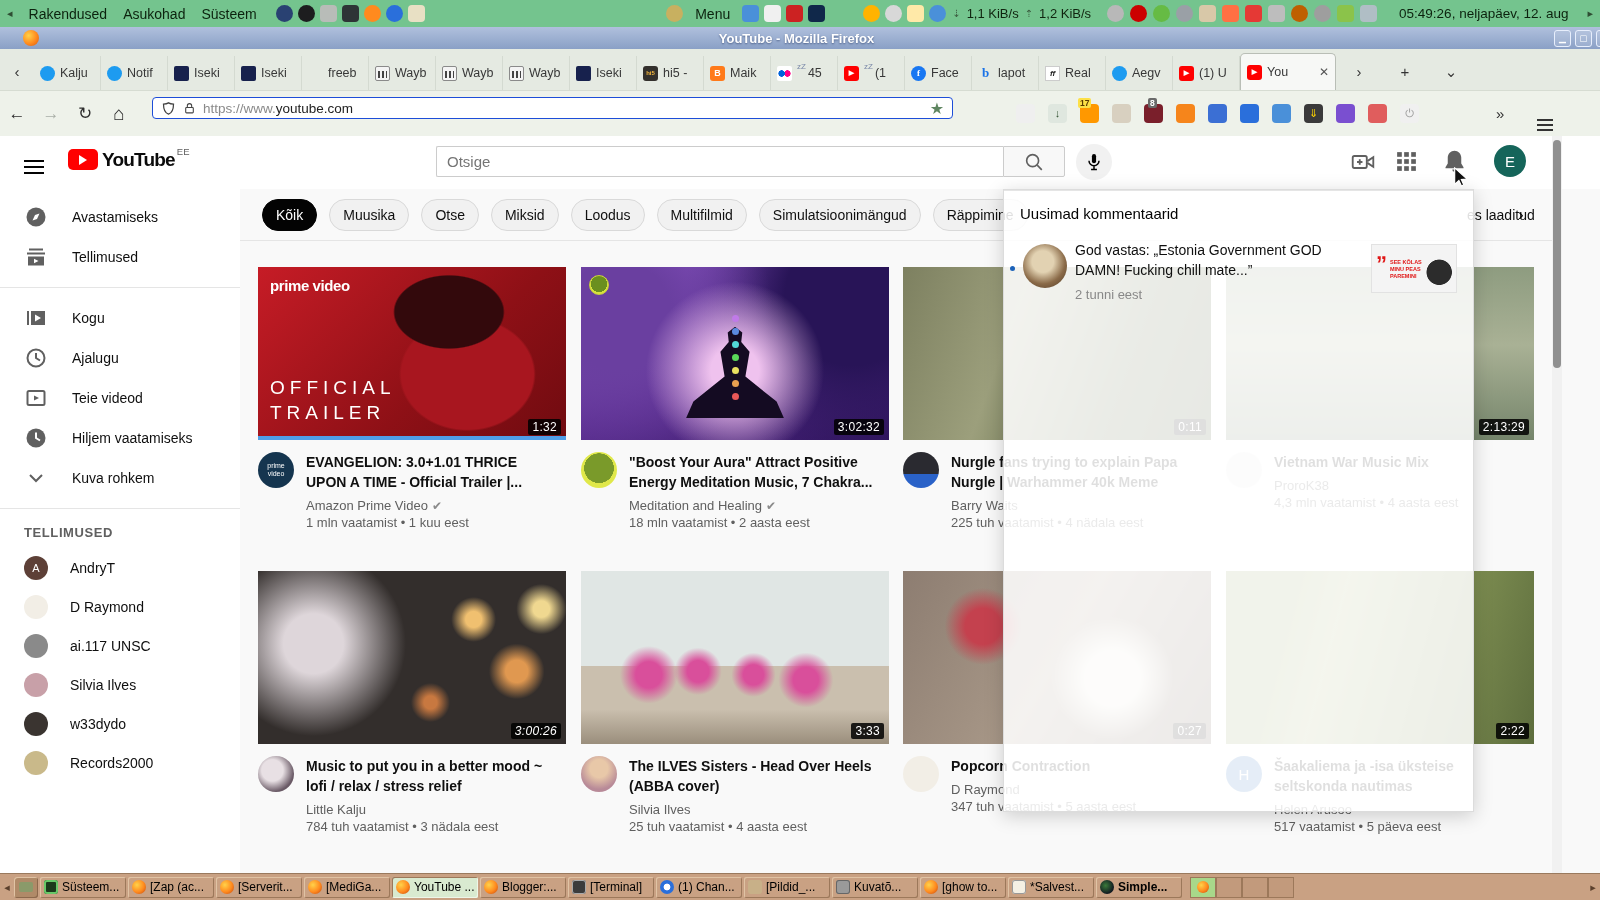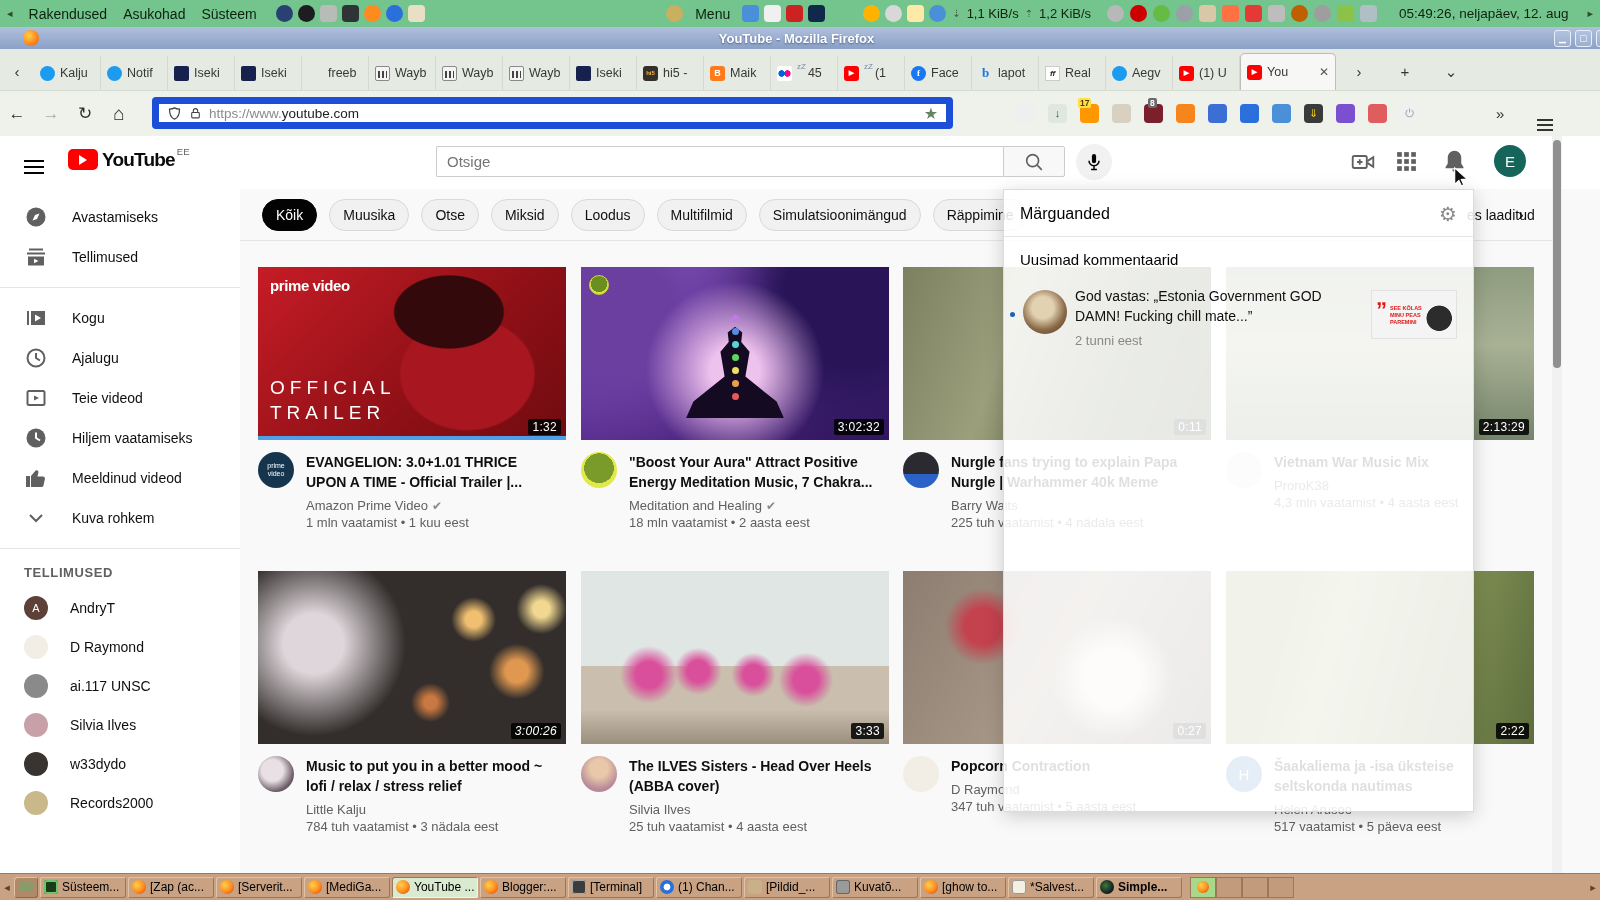--- a/index.html
+++ b/index.html
@@ -58,21 +58,21 @@
   .fi-facebook{background:#1877f2;border-radius:50%;font-family:"Liberation Serif",serif;}
   .fi-bing{background:transparent;color:#1a73e8;font-size:13px;font-family:"Liberation Serif",serif;}
   .fi-ff{background:#fff;border:1px solid #ccc;box-sizing:border-box;color:#222;font-style:italic;font-size:8px;}
   .tab-extra{color:#333;font-size:15px;width:46px;text-align:center;line-height:36px;}
 
   
   #navbar{left:0;top:90px;width:1600px;height:46px;background:#eef2ea;border-top:1px solid #d6dcd2;
     display:flex;align-items:center;box-sizing:border-box;}
   .navbtn{font-size:17px;color:#2e2e2e;width:34px;text-align:center;}
   .navbtn.dis{color:#a8aea6;}
-  #urlbar{left:152px;top:97px;width:801px;height:32px;background:#fff;border:7px solid #1d4ed8;
+  #urlbar{left:152px;top:97px;width:801px;height:22px;background:#fff;border:1px solid #1d4ed8;
     border-radius:4px;display:flex;align-items:center;padding:0 8px;box-sizing:border-box;gap:7px;}
   #urlbar .scheme{color:#8a8a8a;font-size:13.5px;}
   #urlbar .domain{color:#222;font-size:13.5px;}
   #urlbar .spacer{flex:1;}
   .bookmark-star{color:#5f8661;font-size:16px;}
   #ext-icons{left:1016px;top:97px;height:32px;display:flex;align-items:center;gap:13px;}
   .ext{width:19px;height:19px;border-radius:4px;position:relative;flex:0 0 auto;
     display:flex;align-items:center;justify-content:center;font-size:11px;color:#fff;}
   .ext .badge{position:absolute;top:-6px;left:-2px;background:#fde047;color:#5a3a00;font-size:8.5px;
     padding:0 2px;border-radius:2px;font-weight:bold;}
@@ -529,26 +529,20 @@
         <span>Teie videod</span>
       </div>
       <div class="sb-item">
         <span class="sbi"><svg viewBox="0 0 24 24" fill="#606060">
             <circle cx="12" cy="12" r="9.5"></circle>
             <path stroke="#fff" stroke-width="2" fill="none" d="M12 6.5V12l4 2.5"></path>
           </svg></span>
         <span>Hiljem vaatamiseks</span>
       </div>
       <div class="sb-item">
-        <span class="sbi"><svg viewBox="0 0 24 24" fill="#606060">
-            <path d="M2 10h4v11H2Zm5 11h10.5c1 0 1.8-.6 2-1.5l1.4-6.5c.3-1.2-.7-2.4-2-2.4h-5.4l.9-4.2c.2-1-.5-2-1.5-2.2-.6-.1-1.2.1-1.5.6L7 10Z"></path>
-          </svg></span>
-        <span>Meeldinud videod</span>
-      </div>
-      <div class="sb-item">
         <span class="sbi"><svg viewBox="0 0 24 24" fill="none" stroke="#606060" stroke-width="2">
             <path d="m6 9 6 6 6-6"></path>
           </svg></span>
         <span>Kuva rohkem</span>
       </div>
       <div class="sb-div"></div>
       <div class="sb-head">TELLIMUSED</div>
       <div class="sb-sub">
         <span class="sub-av" style="background: rgb(93, 64, 55);">A</span>
         <span>AndryT</span>
@@ -700,24 +694,20 @@
             <div class="vchan">
               <span>Helen Arusoo</span>
             </div>
             <div class="vinfo">517 vaatamist • 5 päeva eest</div>
           </div>
         </div>
       </div>
     </div>
 
   <div id="notif" class="abs">
-    <div class="n-head">
-      <span class="n-title">Märguanded</span>
-      <span class="gear">⚙</span>
-    </div>
     <div class="n-div"></div>
     <div class="n-section">Uusimad kommentaarid</div>
     <div class="n-item">
       <span class="n-dot"></span>
       <span class="n-av"></span>
       <span class="n-txt">
         <div class="n-msg">God vastas: „Estonia Government GOD DAMN! Fucking chill mate...”</div>
         <div class="n-time">2 tunni eest</div>
       </span>
       <span class="n-thumb">

